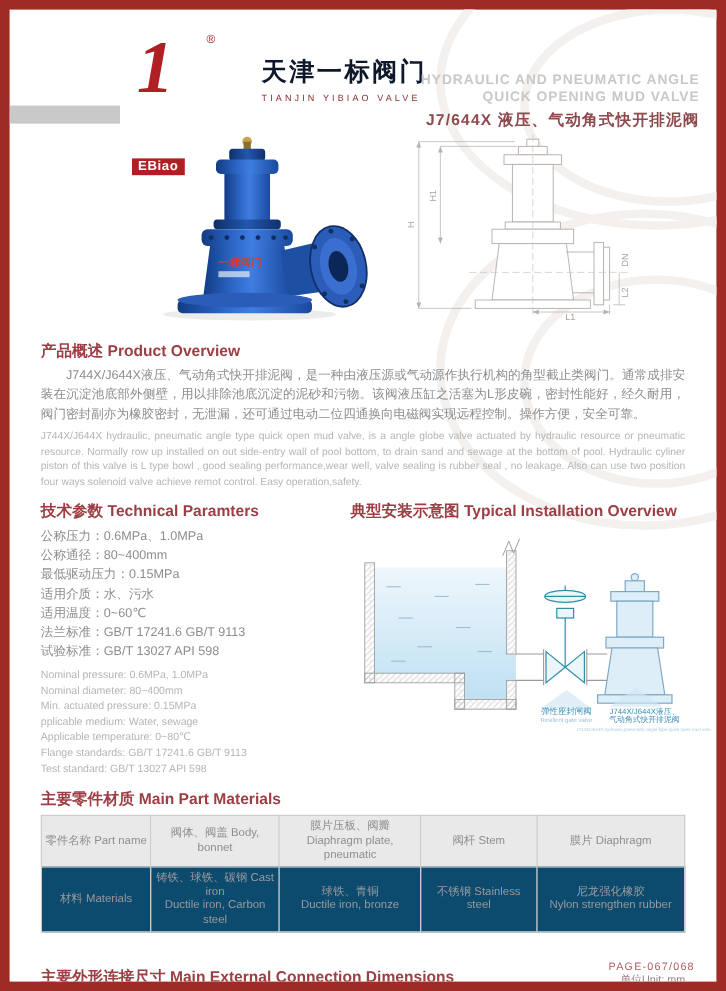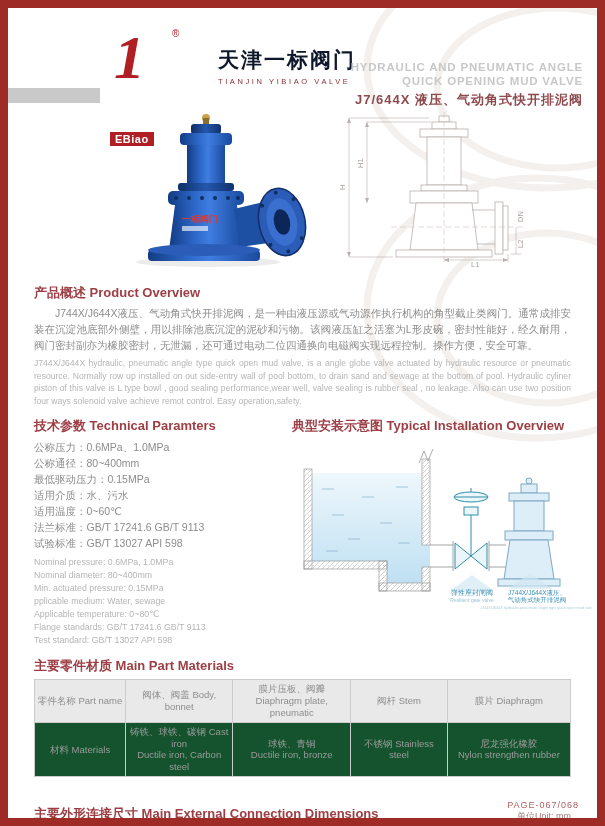--- a/index.html
+++ b/index.html
@@ -34,21 +34,21 @@
   .two-col{display:flex;gap:8px;}
   .col-left{width:250px;flex:none;}
   .col-right{flex:1;}
   .param-cn{font-size:10.5px;color:#8d8d8d;line-height:16px;white-space:nowrap;}
   .param-en{font-size:8.8px;color:#b5b5b5;line-height:13px;white-space:nowrap;}
   .param-en-block{margin-top:5px;}
   
   table{border-collapse:collapse;width:100%;table-layout:fixed;}
   td,th{border:1px solid #cccccc;font-weight:normal;text-align:center;vertical-align:middle;color:#9a9a9a;padding:3px 2px;}
   .mat-table th{background:#e9e9e9;font-size:9.5px;color:#8e8e8e;height:30px;line-height:1.25;}
-  .mat-table td{background:#14532d;font-size:9.5px;height:32px;line-height:1.25;}
+  .mat-table td{background:#0c4a6e;font-size:9.5px;height:32px;line-height:1.25;}
   .mat-table .l2{display:block;}
   .dim-head{display:flex;justify-content:space-between;align-items:flex-end;}
   .unit{font-size:9px;color:#a08080;margin-bottom:4px;}
   .footer{position:absolute;right:18px;bottom:8px;font-size:9px;color:#b06060;letter-spacing:1px;}
   svg text{font-family:"Liberation Sans","DejaVu Sans",sans-serif;}
 </style>
 </head>
 <body>
 
 <div class="page">

